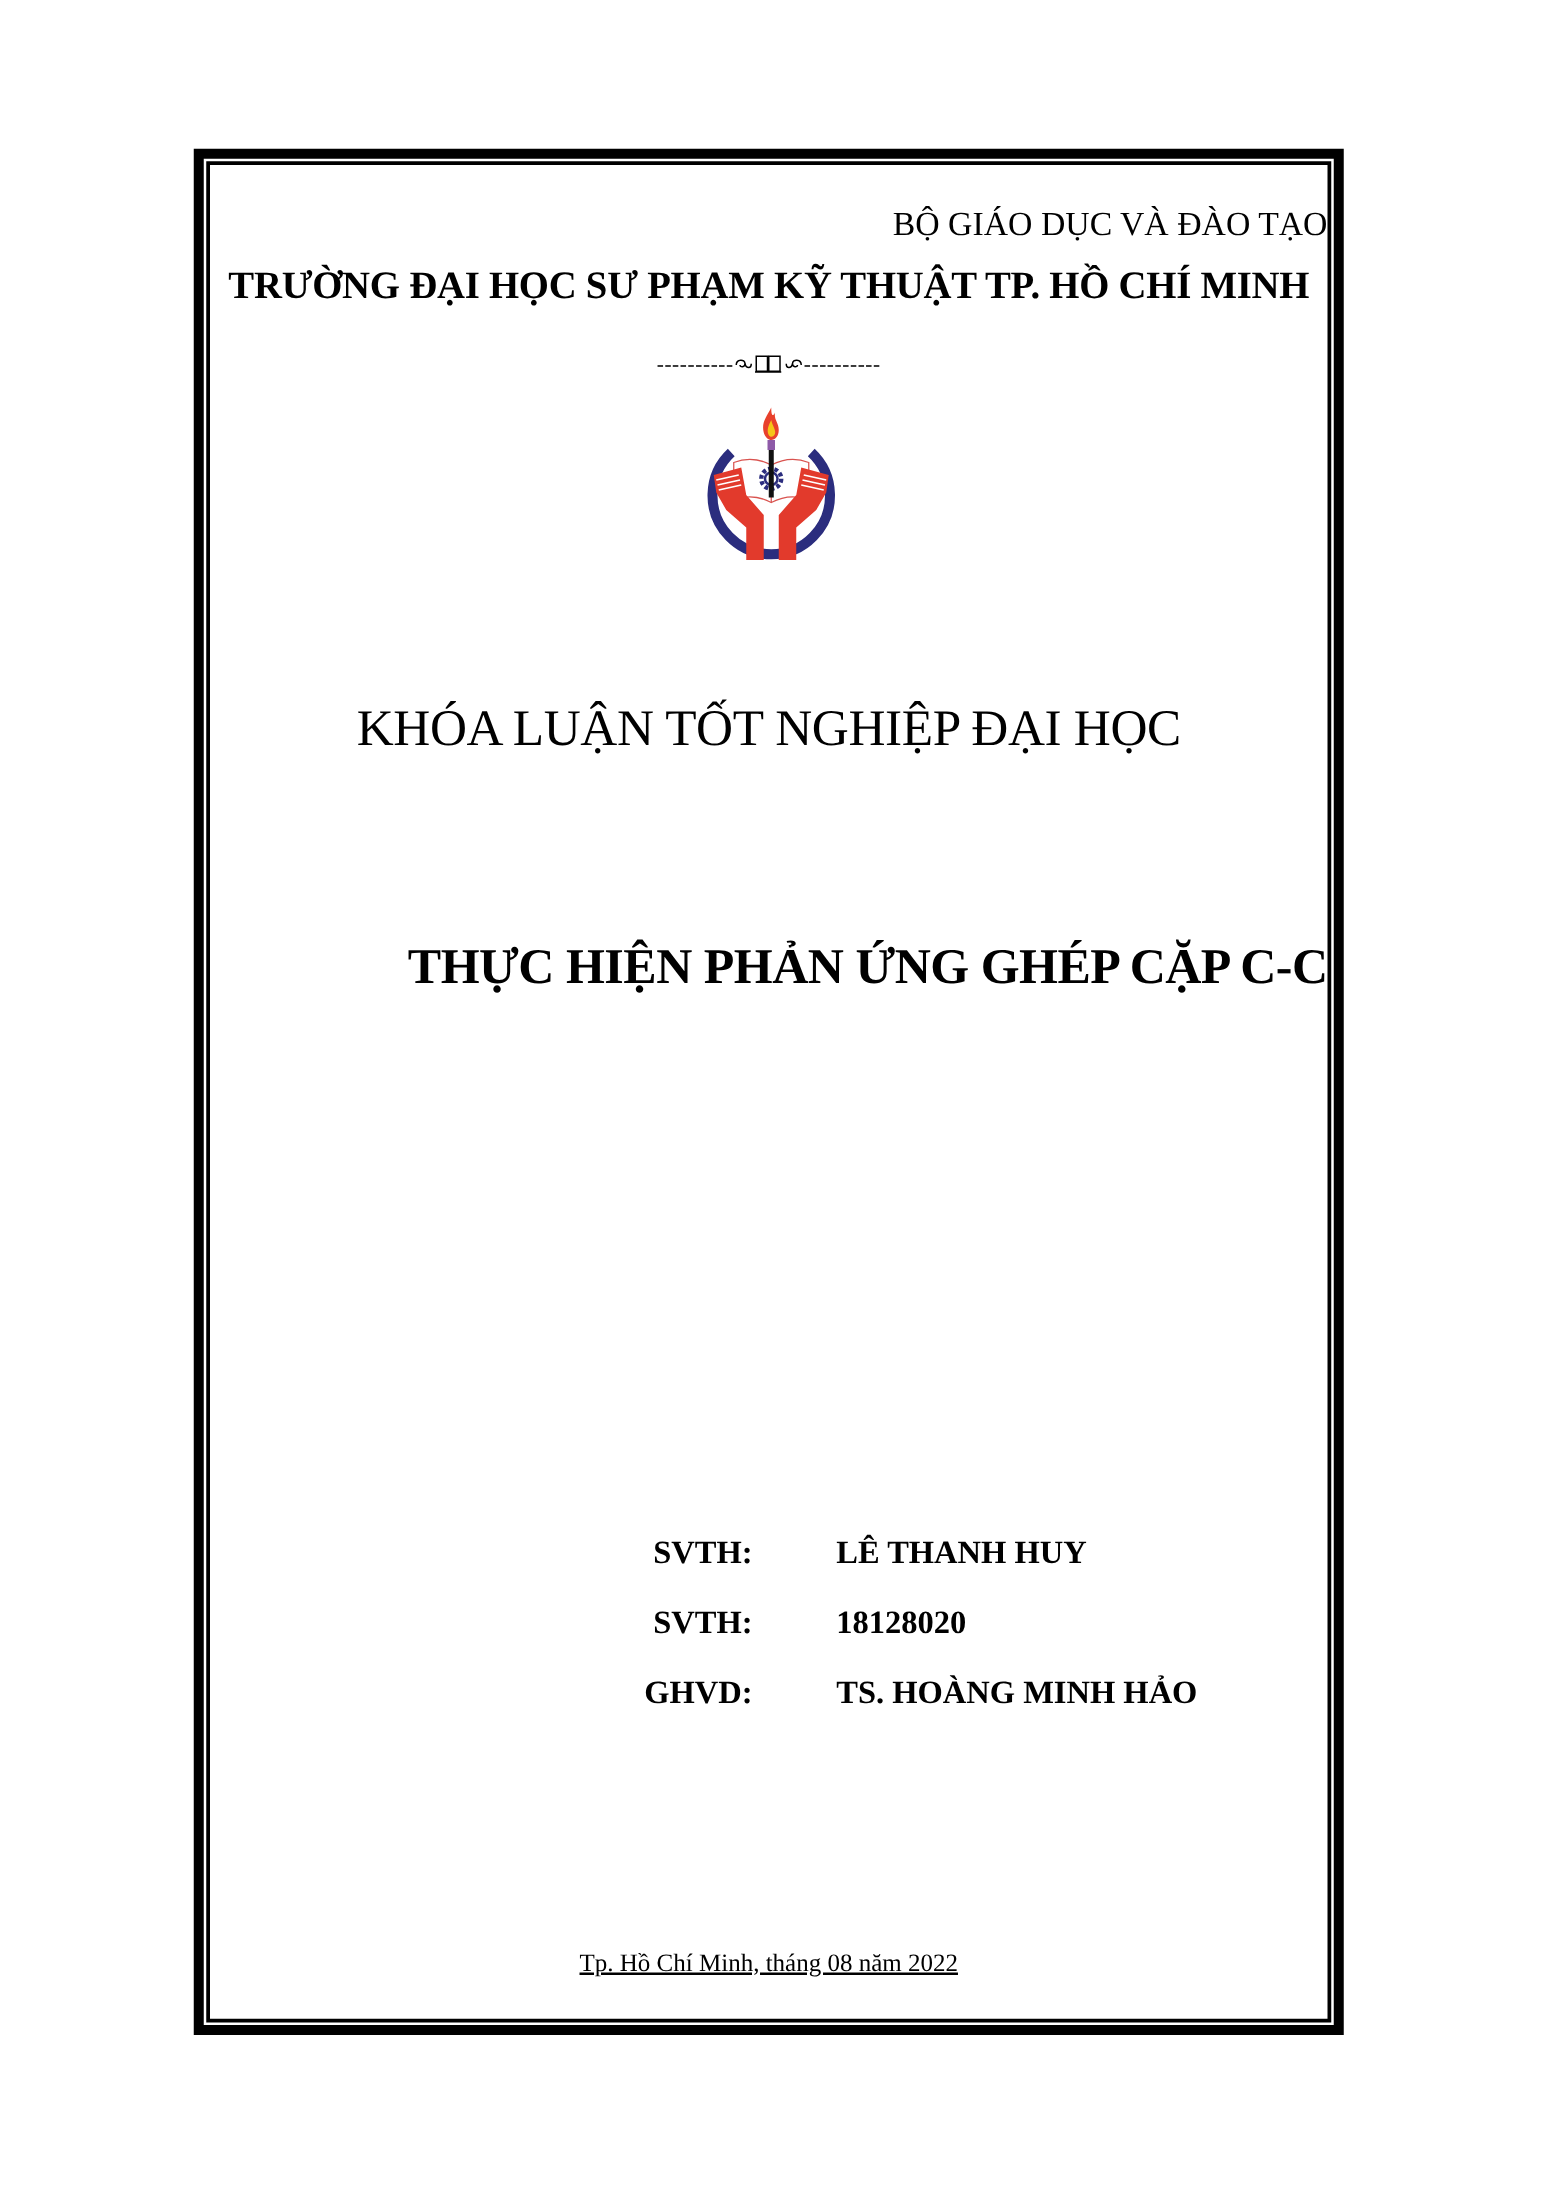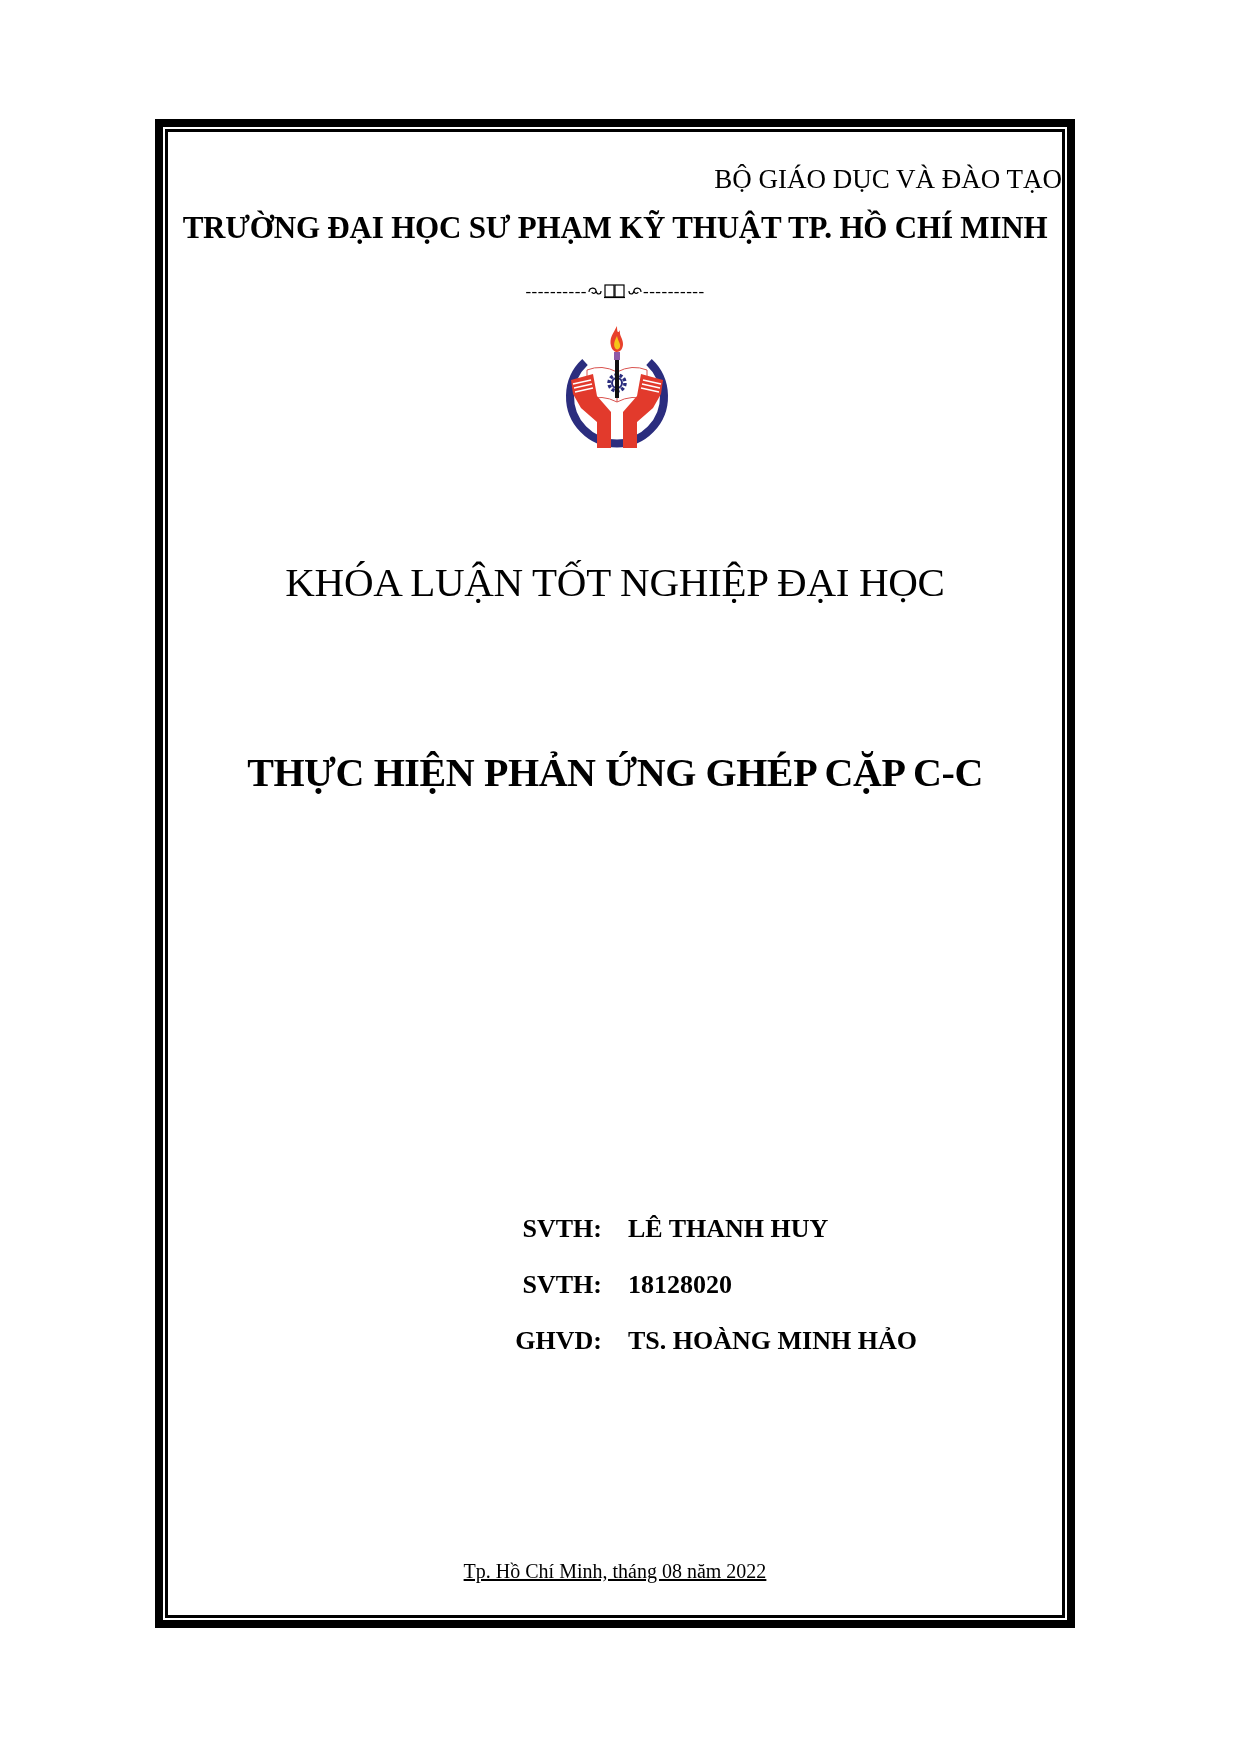--- a/index.html
+++ b/index.html
@@ -73,47 +73,47 @@
     top: 562px;
     font-size: 41px;
     font-weight: normal;
     letter-spacing: -0.3px;
   }
   .title {
     position: absolute;
     left: 168px;
     width: 894px;
     top: 758px;
-    text-align: center;
+    text-align: right;
     font-size: 40px;
     font-weight: bold;
     line-height: 73px;
     letter-spacing: -0.4px;
   }
   .title div { white-space: nowrap; height: 73px; }
   .title div:first-child { margin-top: -22px; }
   .info {
     position: absolute;
     left: 480px;
     top: 1214px;
     font-size: 26px;
     font-weight: bold;
   }
   .info-row {
     display: flex;
     height: 56px;
-    align-items: flex-start;
+    align-items: center;
   }
   .info-label {
     width: 122px;
     text-align: right;
     white-space: nowrap;
   }
   .info-value {
-    margin-left: 26px;
+    margin-left: 67px;
     white-space: nowrap;
   }
   .footer {
     top: 1561px;
     font-size: 20px;
     font-weight: normal;
     text-decoration: underline;
   }
 </style>
 </head>

